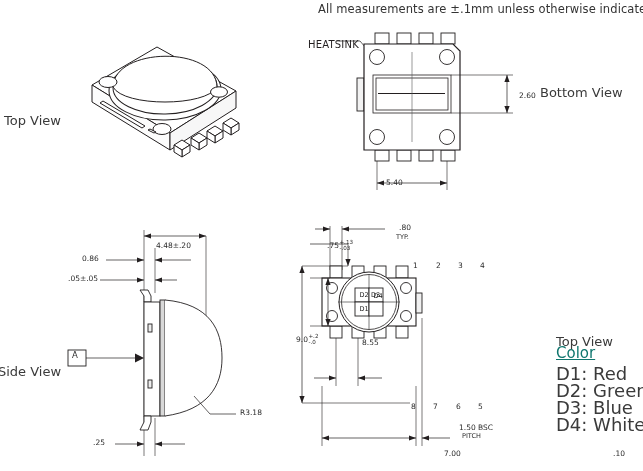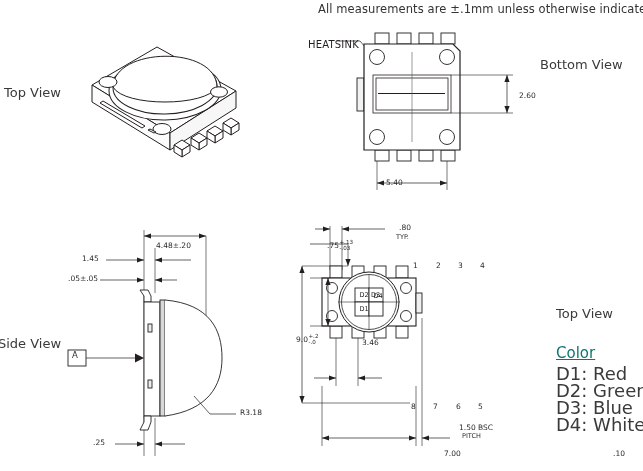--- a/index.html
+++ b/index.html
@@ -23,20 +23,21 @@
     line-height: 1.15;
   }
   .note-top {
     font-size: 11.5px;
     color: #333;
     letter-spacing: .1px;
   }
   .viewlbl {
     font-size: 13px;
     color: #3a3a3a;
+    margin-top: 28px;
   }
   .dim {
     font-size: 7.5px;
     color: #2b2b2b;
     font-family: "DejaVu Sans", "Liberation Sans", sans-serif;
   }
   .dim-sm {
     font-size: 6.5px;
   }
   .heatsink-lbl {
@@ -222,21 +223,21 @@
 
         <path d="M55 226 L84 226" stroke-width="0.7"></path>
         <path d="M84 226 l-7 -2.6 v5.2 z" fill="#231f20" stroke="none"></path>
         <path d="M95 226 L125 226" stroke-width="0.7"></path>
         <path d="M95 226 l7 -2.6 v5.2 z" fill="#231f20" stroke="none"></path>
       </g>
     </svg>
   </div>
 
   <div class="lbl dim" style="left:156px; top:230px;margin-top:12px;">4.48±.20</div>
-  <div class="lbl dim" style="left:82px; top:255px;">1.45</div>
+  <div class="lbl dim" style="left:82px; top:255px;">0.86</div>
   <div class="lbl dim" style="left:68px; top:275px;">.05±.05</div>
   <div class="lbl dim" style="left:240px; top:409px;">R3.18</div>
   <div class="lbl dim" style="left:93px; top:439px;">.25</div>
   <div class="lbl dim" style="left:72px; top:351px; font-size:8.5px;">A</div>
 
   <div class="lbl viewlbl" style="left:556px; top:307px;">Top View</div>
 
   <div class="svgwrap" style="left:290px; top:218px;">
     <svg width="260" height="253" viewBox="0 0 260 253">
       <g fill="none" stroke="#231f20" stroke-width="0.9">
@@ -329,21 +330,21 @@
     </span>
   </div>
 
   <div class="lbl dim" style="left:296px; top:334px;">
     <span class="tolnum">9.0</span><span class="tol">
       <span style="display:block;">+.2</span>
       <span style="display:block;">-.0</span>
     </span>
   </div>
 
-  <div class="lbl dim" style="left:362px; top:339px;">3.46</div>
+  <div class="lbl dim" style="left:362px; top:339px;">8.55</div>
 
   <div class="lbl dim" style="left:459px; top:424px;">1.50 BSC</div>
   <div class="lbl dim dim-sm" style="left:462px; top:433px;">PITCH</div>
 
   <div class="lbl dim" style="left:444px; top:450px;">7.00</div>
   <div class="lbl dim" style="left:613px; top:450px;">.10</div>
 
   <div class="lbl dim" style="left:413px; top:262px;">1</div>
   <div class="lbl dim" style="left:436px; top:262px;">2</div>
   <div class="lbl dim" style="left:458px; top:262px;">3</div>

